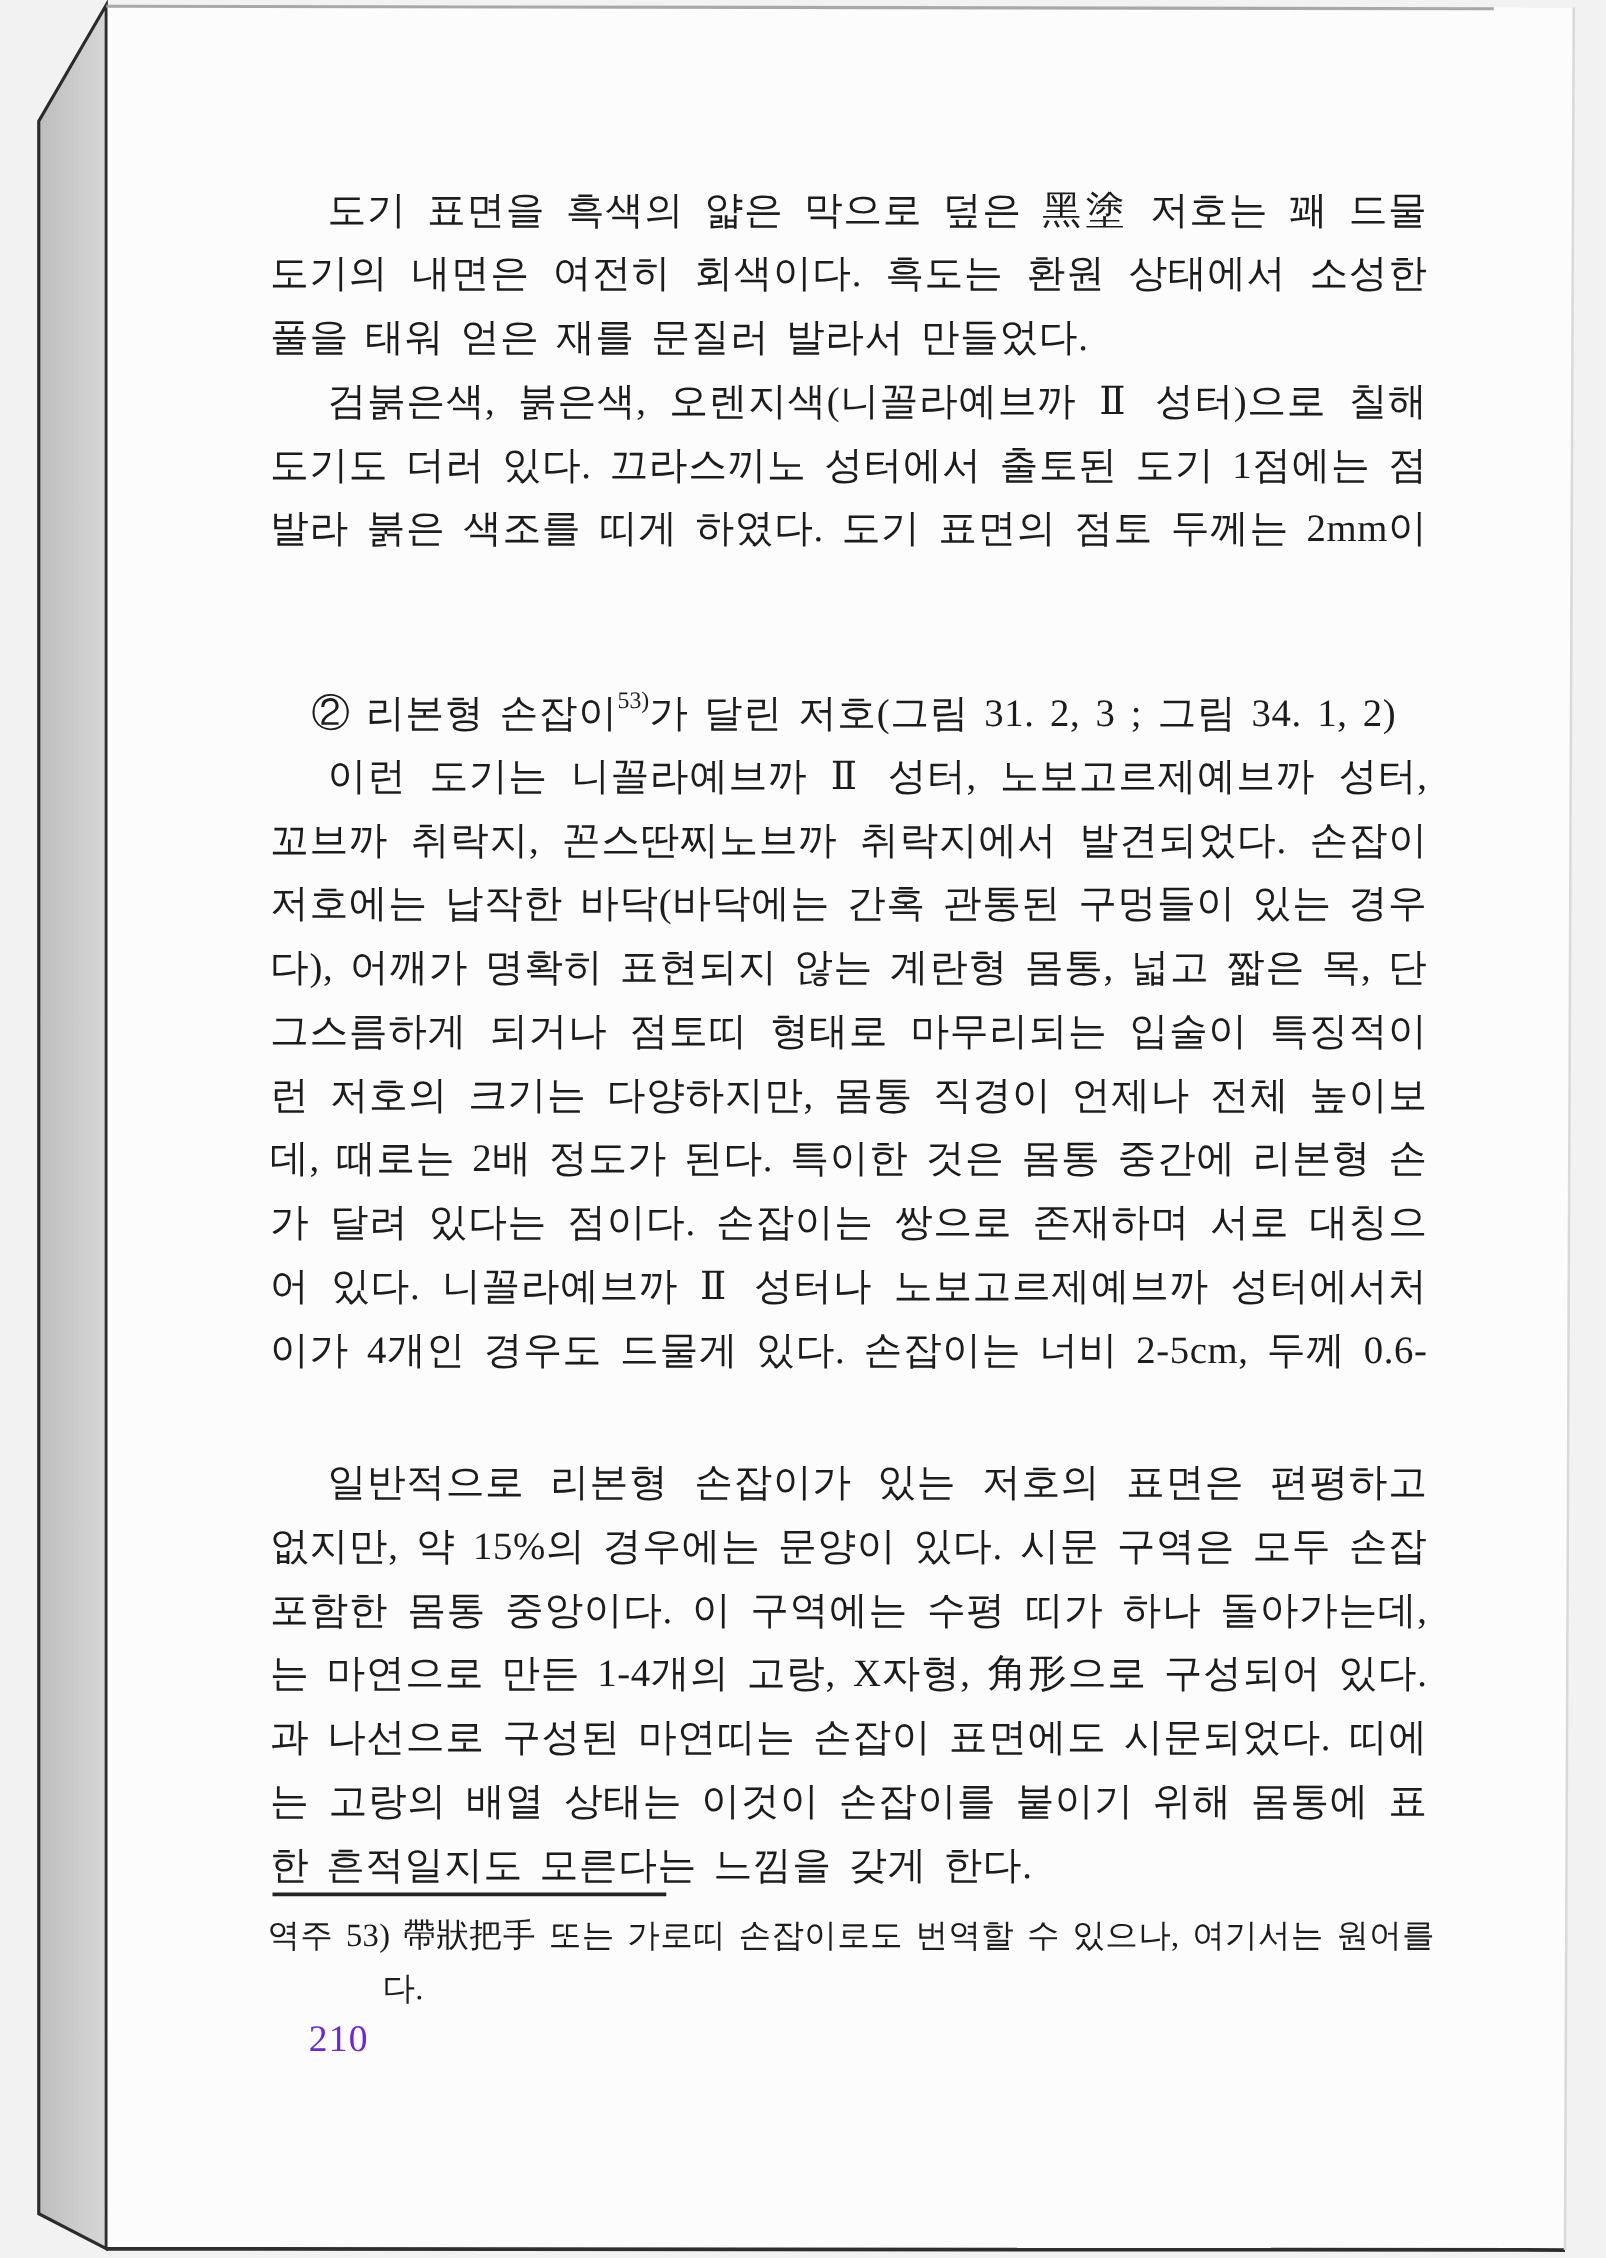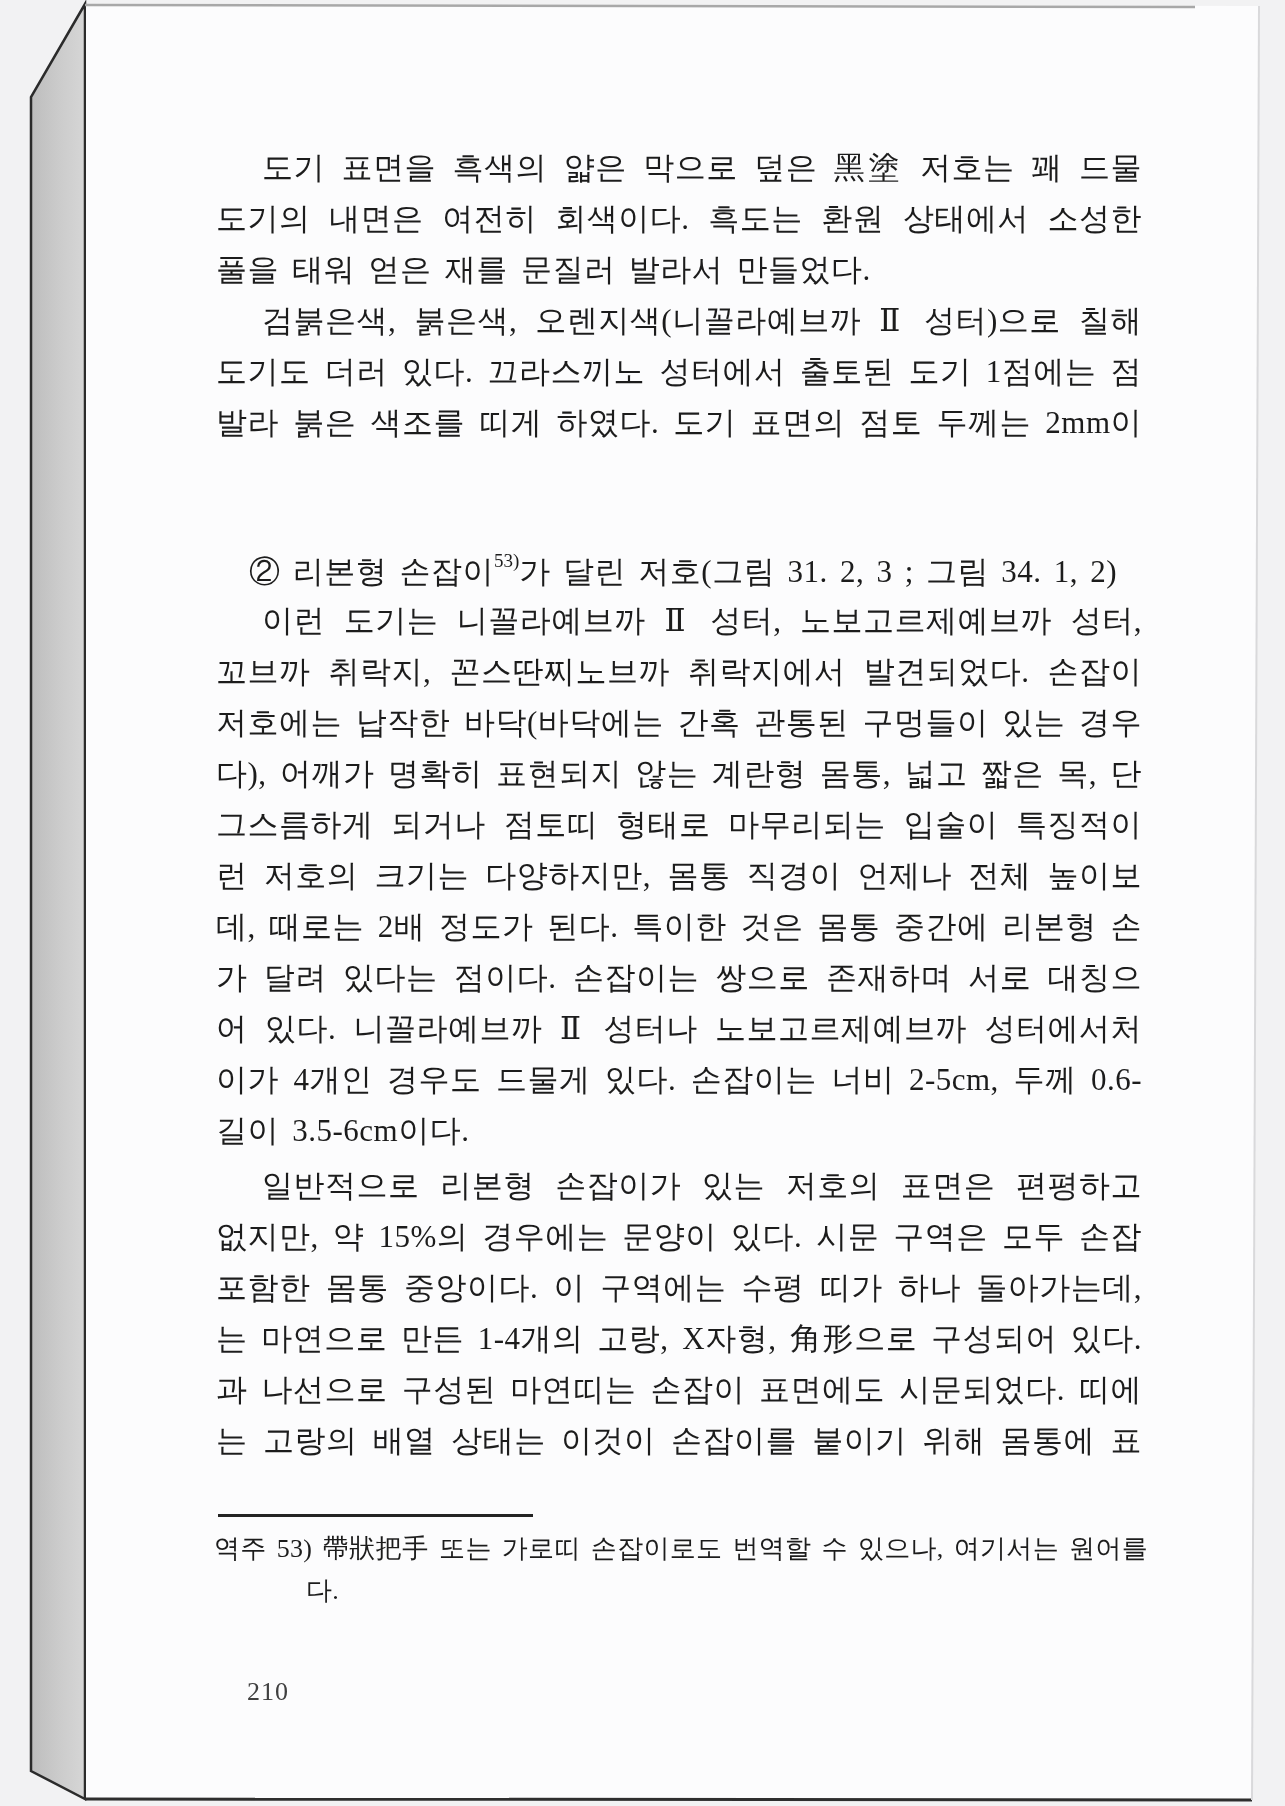--- a/index.html
+++ b/index.html
@@ -66,24 +66,24 @@
     width: 934px;
     font-size: 26px;
     line-height: 42px;
     letter-spacing: 0.3px;
     word-spacing: 3px;
   }
   .footnote .jline { height: 42px; }
   .footnote .cont { padding-left: 92px; }
   .pagenum {
     position: absolute;
-    left: 247px; top: 1677px;
-    font-size: 26px;
+    left: 247px; top: 1615px;
+    font-size: 30px;
     letter-spacing: 1px;
-    color: #404040;
+    color: #6d28d9;
   }
 </style>
 </head>
 <body>
 
 <div id="stage">
 
   <svg id="page-shapes" width="1285" height="1806" viewBox="0 0 1285 1806">
     <defs>
       <linearGradient id="edgeGrad" x1="0" y1="0" x2="1" y2="0">
@@ -125,30 +125,30 @@
       <div class="jline indent">이런 도기는 니꼴라예브까 Ⅱ 성터, 노보고르제예브까 성터, 꼬르싸</div>
       <div class="jline">꼬브까 취락지, 꼰스딴찌노브까 취락지에서 발견되었다. 손잡이가 달린</div>
       <div class="jline">저호에는 납작한 바닥(바닥에는 간혹 관통된 구멍들이 있는 경우도 있</div>
       <div class="jline">다), 어깨가 명확히 표현되지 않는 계란형 몸통, 넓고 짧은 목, 단지 둥</div>
       <div class="jline">그스름하게 되거나 점토띠 형태로 마무리되는 입술이 특징적이다. 이</div>
       <div class="jline">런 저호의 크기는 다양하지만, 몸통 직경이 언제나 전체 높이보다 큰</div>
       <div class="jline">데, 때로는 2배 정도가 된다. 특이한 것은 몸통 중간에 리본형 손잡이</div>
       <div class="jline">가 달려 있다는 점이다. 손잡이는 쌍으로 존재하며 서로 대칭으로 붙</div>
       <div class="jline">어 있다. 니꼴라예브까 Ⅱ 성터나 노보고르제예브까 성터에서처럼 손잡</div>
       <div class="jline">이가 4개인 경우도 드물게 있다. 손잡이는 너비 2-5cm, 두께 0.6-1.5cm,</div>
-      <div class="jline last">길이 3.5-6cm이다.</div>
     </div>
 
     <div class="para" style="top:1160px">
       <div class="jline indent">일반적으로 리본형 손잡이가 있는 저호의 표면은 편평하고 문양이</div>
       <div class="jline">없지만, 약 15%의 경우에는 문양이 있다. 시문 구역은 모두 손잡이를</div>
       <div class="jline">포함한 몸통 중앙이다. 이 구역에는 수평 띠가 하나 돌아가는데, 이 띠</div>
       <div class="jline">는 마연으로 만든 1-4개의 고랑, X자형, 角形으로 구성되어 있다. 수직</div>
       <div class="jline">과 나선으로 구성된 마연띠는 손잡이 표면에도 시문되었다. 띠에 보이</div>
       <div class="jline">는 고랑의 배열 상태는 이것이 손잡이를 붙이기 위해 몸통에 표시를</div>
+      <div class="jline last">한 흔적일지도 모른다는 느낌을 갖게 한다.</div>
     </div>
 
     <div class="footnote-sep"></div>
 
     <div class="footnote">
       <div class="jline">역주 53) 帶狀把手 또는 가로띠 손잡이로도 번역할 수 있으나, 여기서는 원어를 따랐</div>
       <div class="jline last cont">다.</div>
     </div>
 
     <div class="pagenum">210</div>

